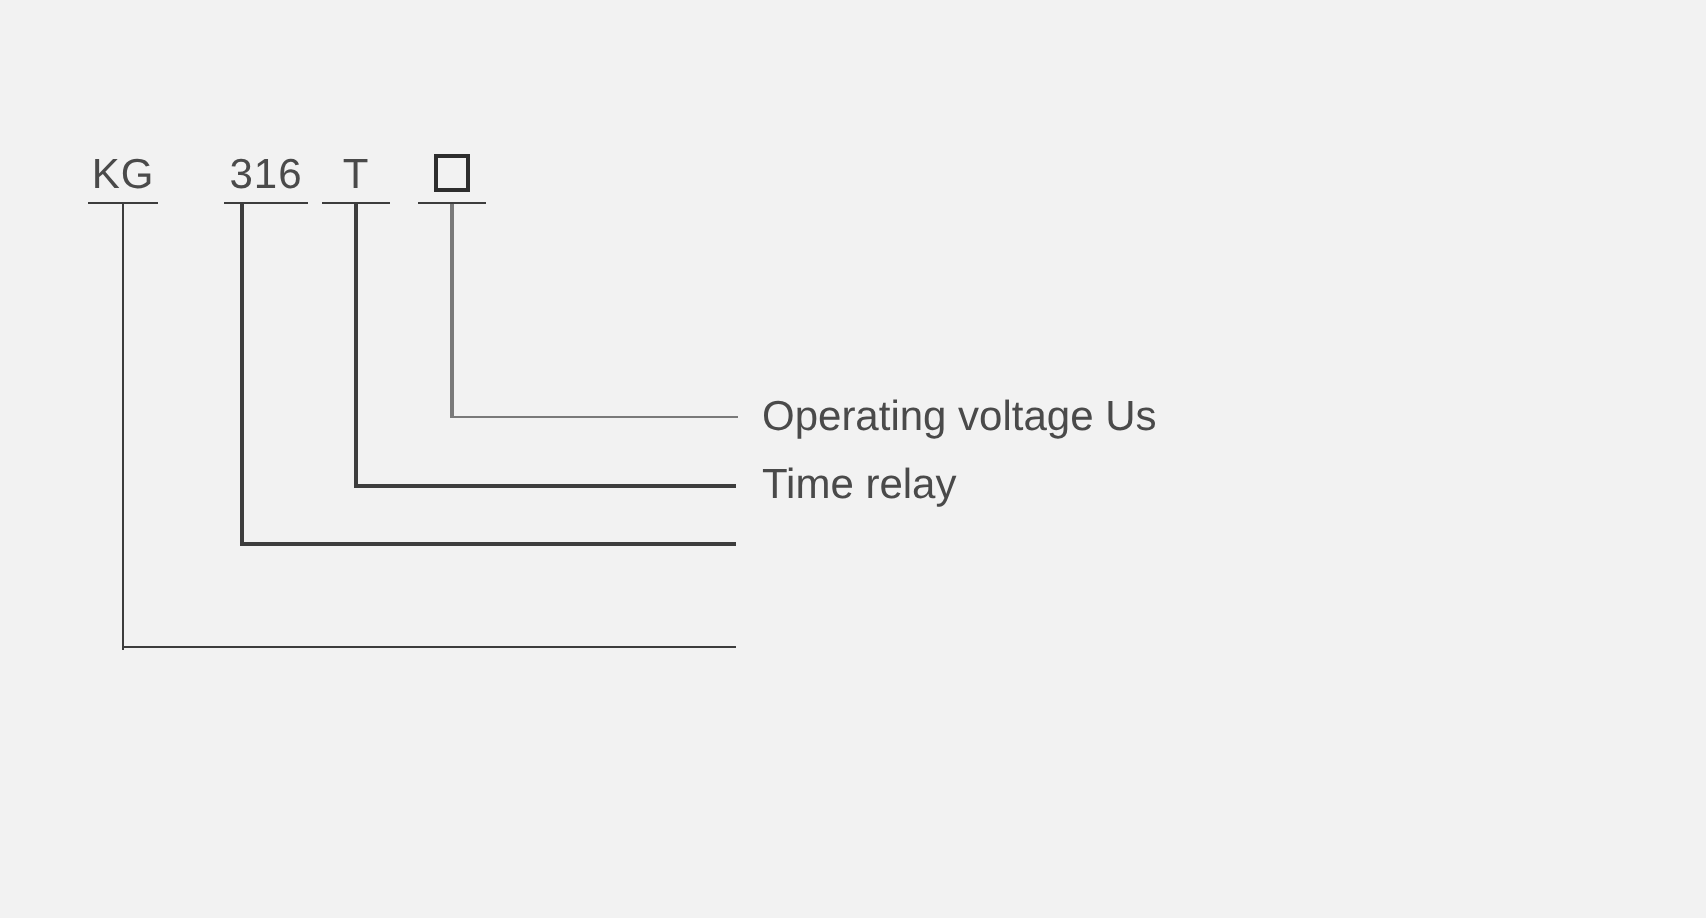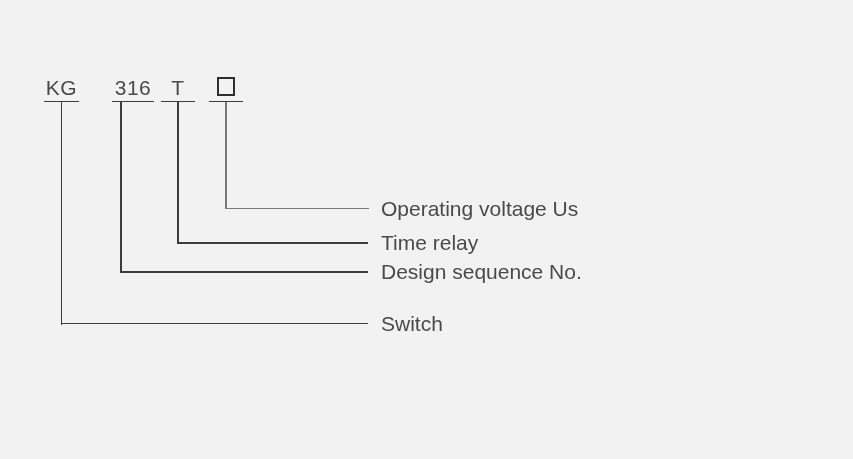--- a/index.html
+++ b/index.html
@@ -73,16 +73,14 @@
   <div class="vline v-t"></div>
   <div class="vline v-box light"></div>
 
   <div class="hline h-op light"></div>
   <div class="hline h-time"></div>
   <div class="hline h-design"></div>
   <div class="hline h-switch"></div>
 
   <div class="label lbl-time">Time relay</div>
   <div class="label lbl-op">Operating voltage Us</div>
-  <div class="label lbl-design">Design sequence No.</div>
-  <div class="label lbl-switch">Switch</div>
 
 </div>
 
 </body></html>

